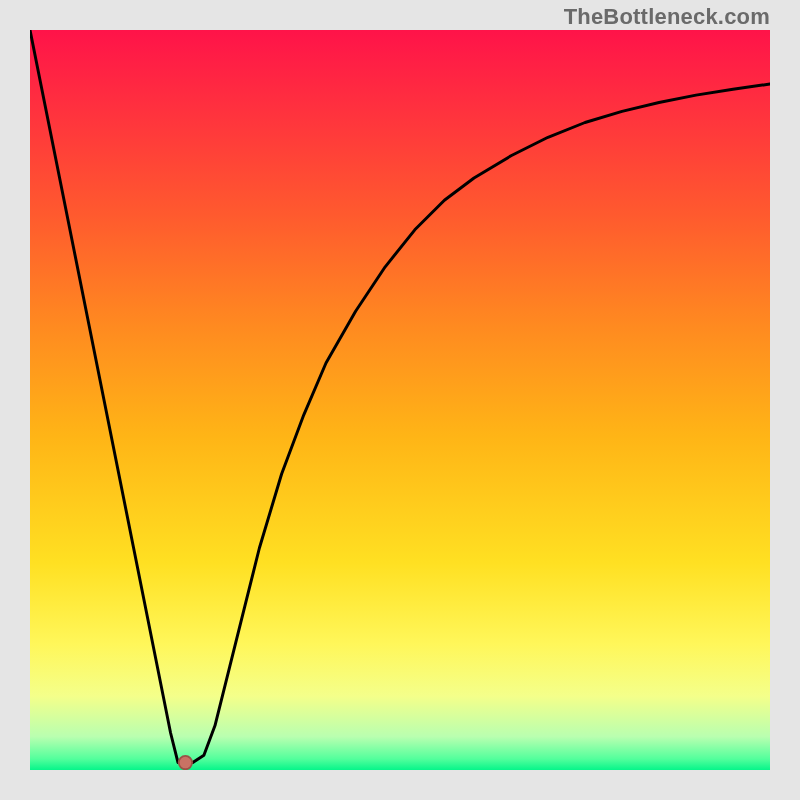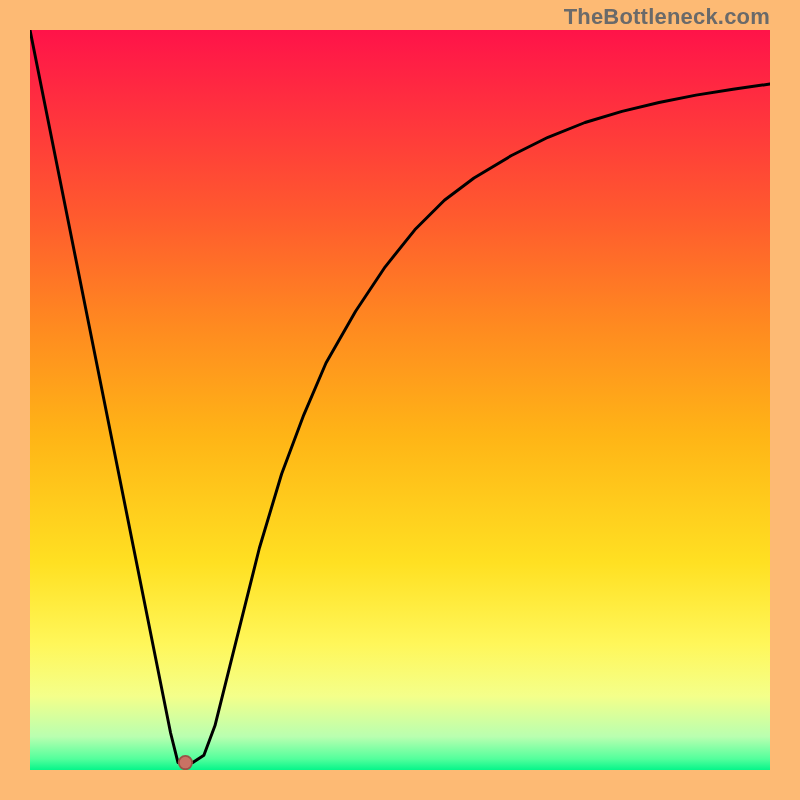--- a/index.html
+++ b/index.html
@@ -8,21 +8,21 @@
     width: 800px;
     height: 800px;
     overflow: hidden;
     font-family: Arial, Helvetica, sans-serif;
     background: #000;
   }
   .frame {
     position: relative;
     width: 800px;
     height: 800px;
-    background: #fdba74;
+    background: #e5e5e5;
     box-sizing: border-box;
   }
   .plot-area {
     position: absolute;
     left: 30px;
     top: 30px;
     width: 740px;
     height: 740px;
     overflow: hidden;
   }

